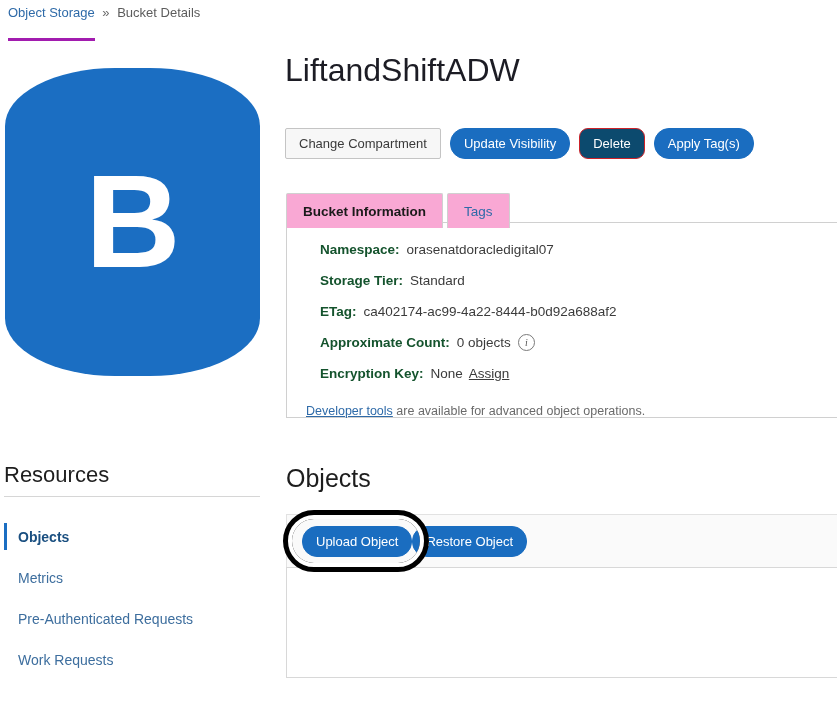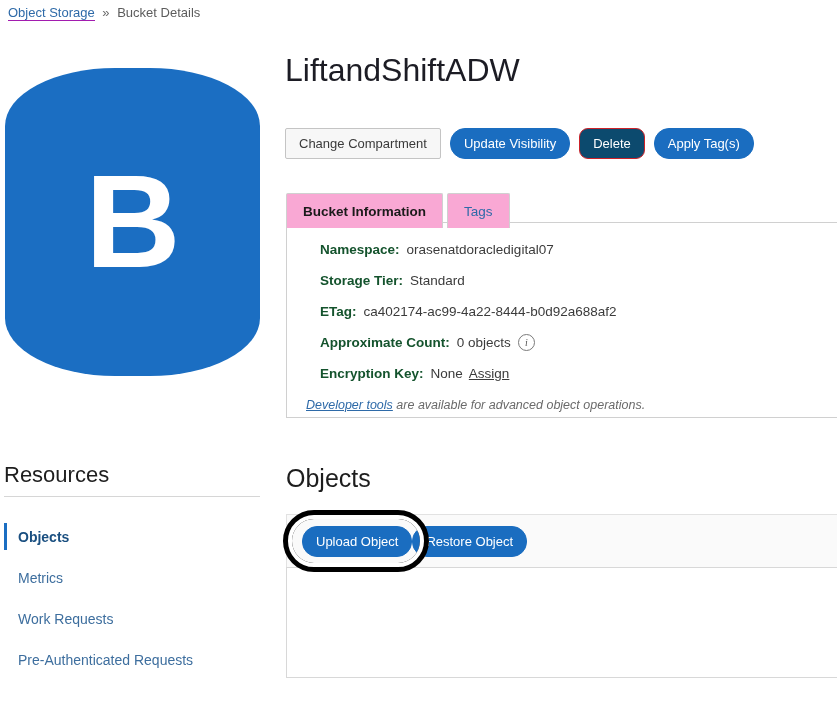--- a/index.html
+++ b/index.html
@@ -21,22 +21,22 @@
     position: absolute;
     left: 8px;
     top: 4px;
     font-size: 13px;
     line-height: 18px;
     white-space: nowrap;
   }
   .breadcrumb .crumb-link {
     color: #2e6aa8;
     text-decoration: none;
-    border-bottom: 1px solid #a21caf;
-    padding-bottom: 0;
+    border-bottom: 3px solid #a21caf;
+    padding-bottom: 18px;
     cursor: pointer;
   }
   .breadcrumb .crumb-sep {
     color: #6b6b6b;
     margin: 0 4px;
   }
   .breadcrumb .crumb-current {
     color: #5c5c5c;
   }
 
@@ -237,23 +237,22 @@
     cursor: pointer;
     line-height: 1;
   }
   .assign-link {
     color: #3b3b3b;
     text-decoration: underline;
     margin-left: 6px;
     cursor: pointer;
   }
   .dev-note {
-    margin-top: 9px;
+    margin-top: 15px;
     font-size: 12.5px;
-    font-style: italic;
     color: #6a6a6a;
     white-space: nowrap;
   }
   .dev-note .dev-link {
     color: #2e6aa8;
     text-decoration: underline;
     cursor: pointer;
   }
 
   
@@ -380,24 +379,24 @@
 <div class="resources-heading">Resources</div>
 <div class="resources-divider"></div>
 <div class="res-list">
   <div class="res-item active">
     <span>Objects</span>
   </div>
   <div class="res-item">
     <span>Metrics</span>
   </div>
   <div class="res-item">
+    <span>Pre-Authenticated Requests</span>
+  </div>
+  <div class="res-item">
     <span>Work Requests</span>
-  </div>
-  <div class="res-item">
-    <span>Pre-Authenticated Requests</span>
   </div>
 </div>
 
 <div class="objects-heading">Objects</div>
 <div class="objects-toolbar"></div>
 <div class="objects-toolbar-inner">
   <button class="btn btn-primary">Upload Object</button>
   <button class="btn btn-primary">Restore Object</button>
 </div>
 <div class="objects-table"></div>

